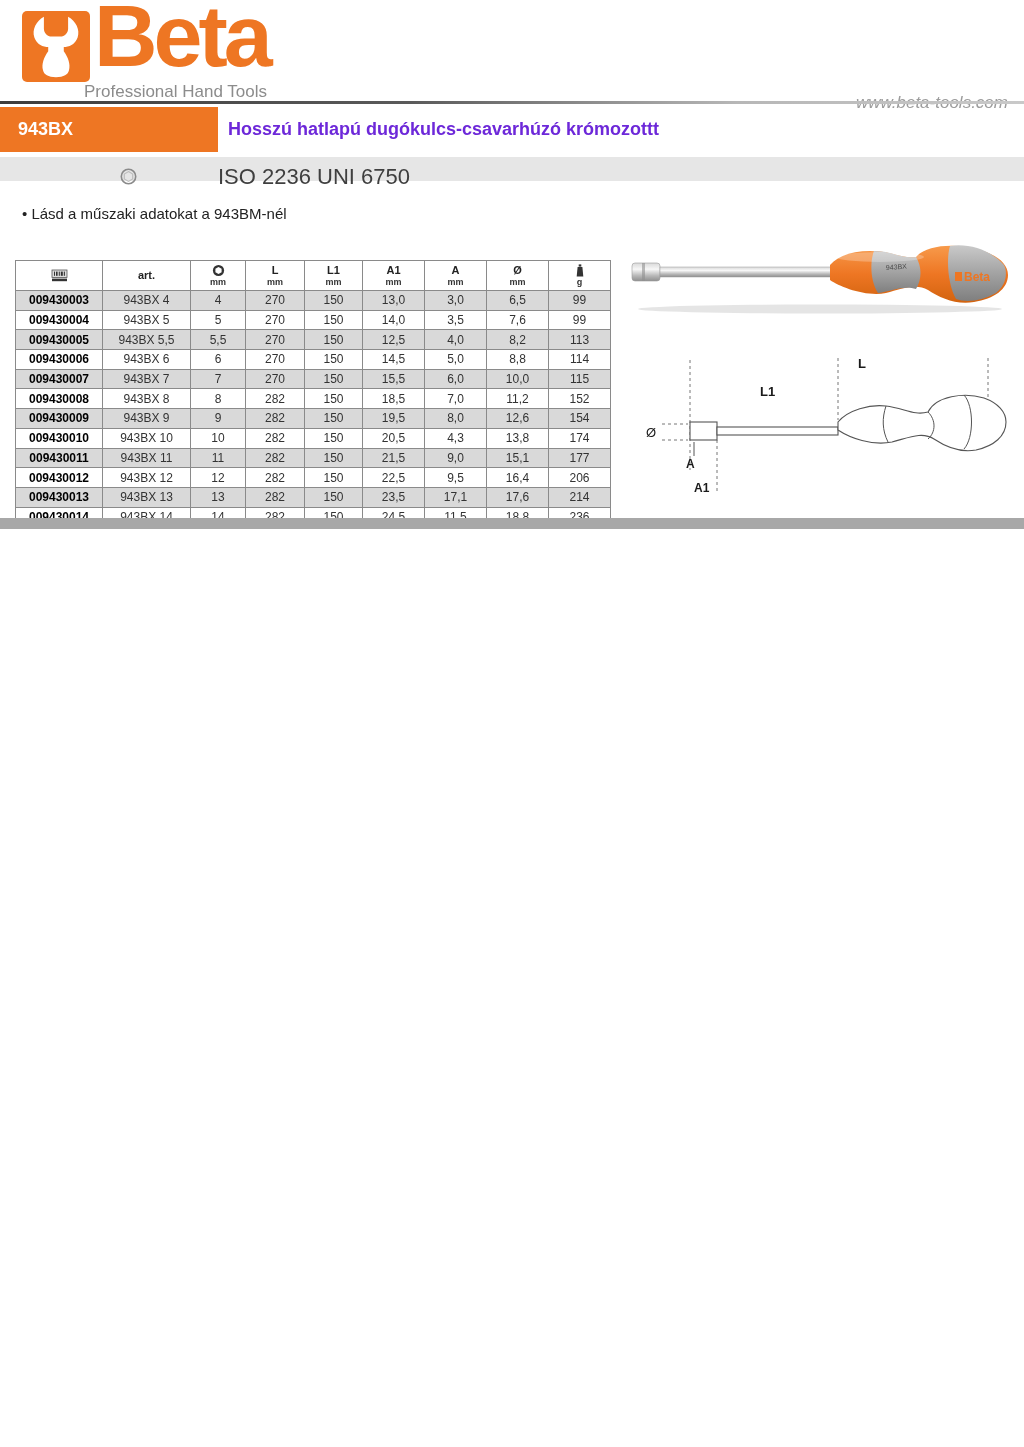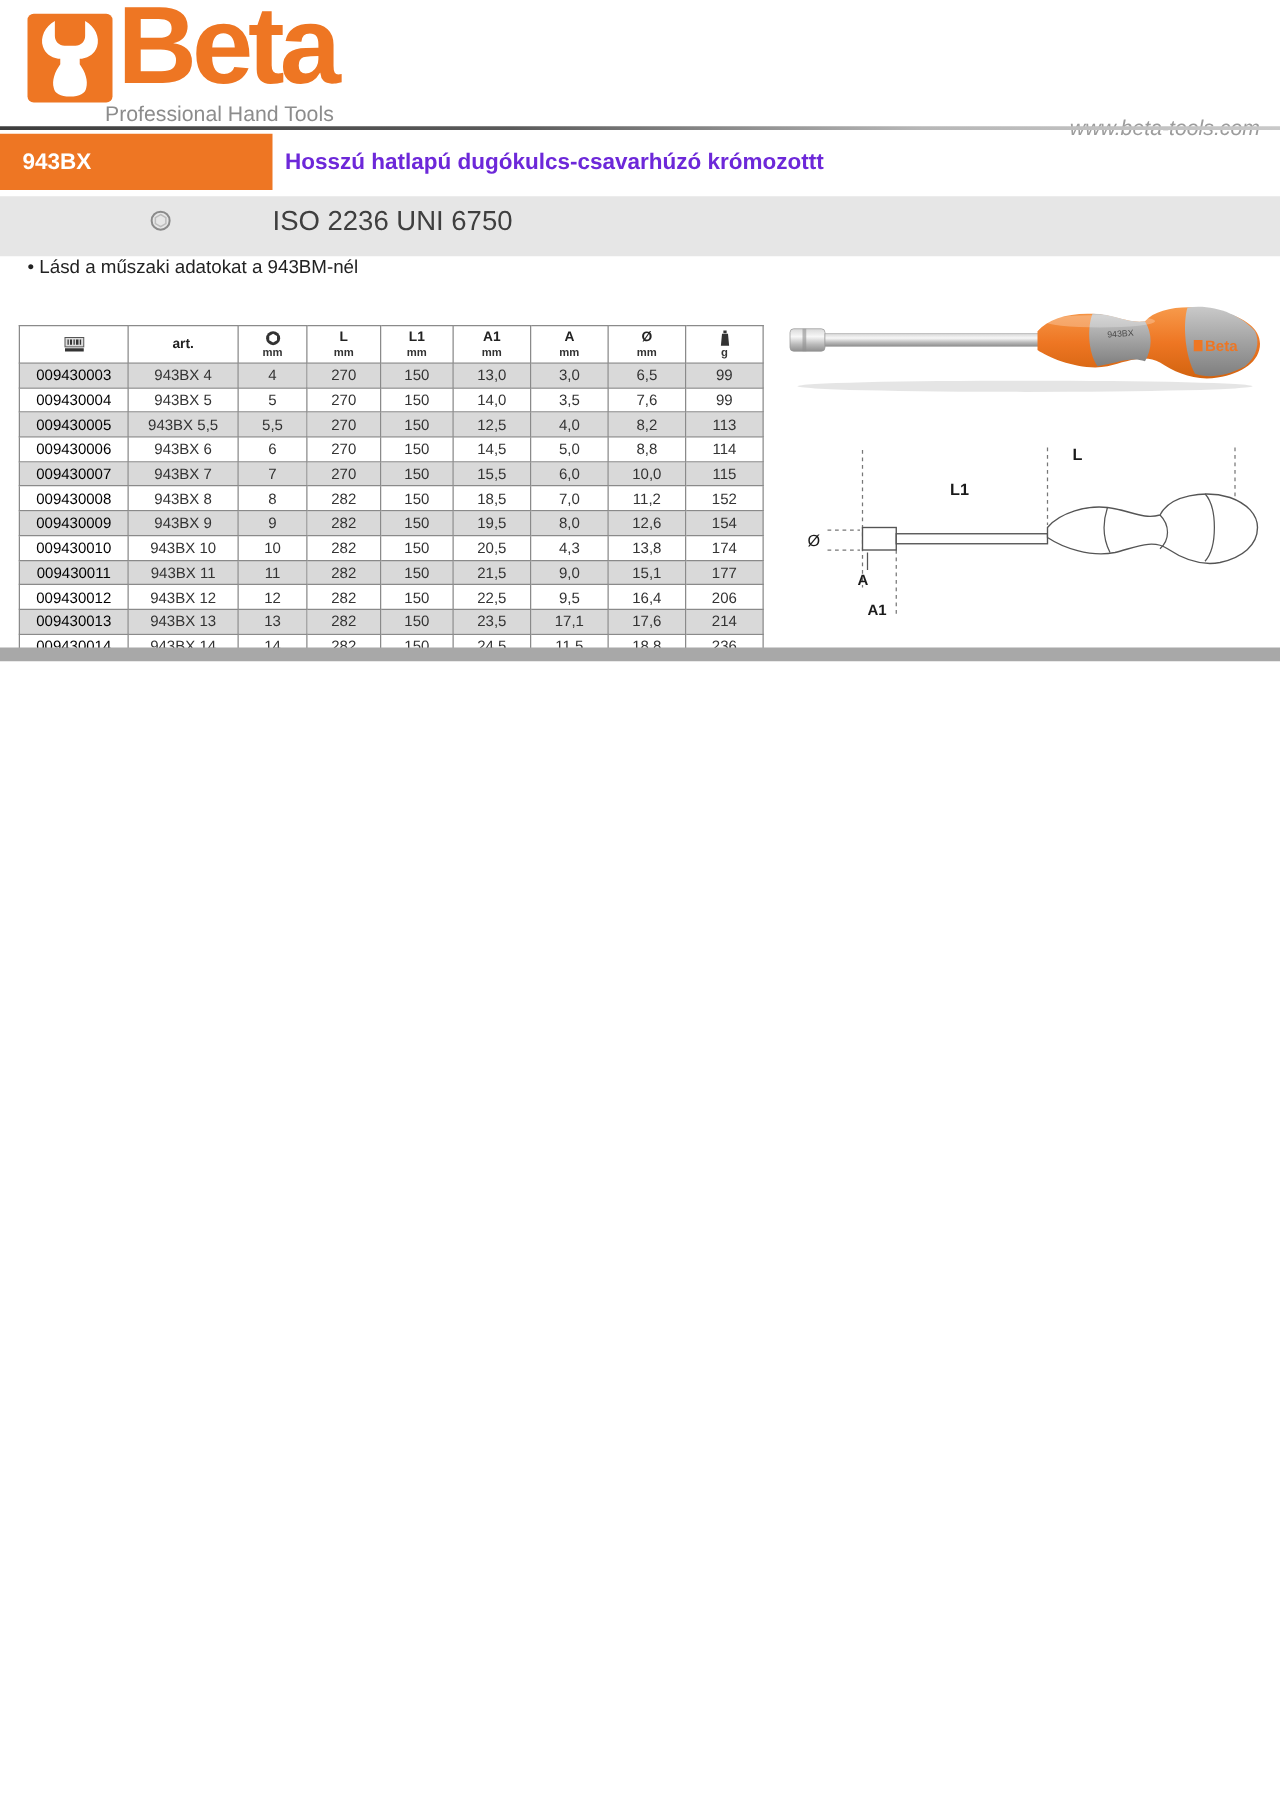--- a/index.html
+++ b/index.html
@@ -14,33 +14,33 @@
   .logo-tagline{position:absolute;left:84px;top:82px;font-size:17px;color:#8c8c8c;}
   .website{position:absolute;right:16px;top:93px;font-size:17px;color:#9c9c9c;font-style:italic;}
 
   
   .top-rule{position:absolute;left:0;top:101px;width:1024px;height:3px;
             background:linear-gradient(90deg,#3d3d3d 0%,#5a5a5a 40%,#b7b7b7 72%,#c9c9c9 100%);}
   .code-box{position:absolute;left:0;top:107px;width:218px;height:45px;background:#ee7623;}
   .code-box span{display:inline-block;padding-left:18px;line-height:45px;font-size:18px;font-weight:bold;color:#fff;}
   .title-text{position:absolute;left:228px;top:107px;height:45px;line-height:45px;
               font-size:18px;font-weight:bold;color:#6d28d9;white-space:nowrap;}
-  .standards-bar{position:absolute;left:0;top:157px;width:1024px;height:48px;background:#e6e6e6;}
+  .standards-bar{position:absolute;left:0;top:157px;width:1024px;height:24px;background:#e6e6e6;}
   .standards-icon{position:absolute;left:120px;top:11px;width:17px;height:17px;}
   .standards-text{position:absolute;left:218px;top:0;line-height:39px;font-size:22px;color:#3f3f3f;}
   .note{position:absolute;left:22px;top:205px;font-size:15px;color:#222;}
 
   
   .spec-table{position:absolute;left:15px;top:260px;border-collapse:collapse;table-layout:fixed;width:595px;
               font-size:12px;color:#333;}
   .spec-table th,.spec-table td{border:1px solid #8a8a8a;padding:0;text-align:center;overflow:hidden;}
   .spec-table thead tr{height:30px;}
   .spec-table tbody tr{height:19.7px;}
   .spec-table tbody tr.stripe{background:#d9d9d9;}
-  .spec-table td.code{font-weight:normal;color:#000;}
+  .spec-table td.code{font-weight:bold;color:#000;}
   .h-label{font-size:11px;font-weight:bold;color:#222;line-height:13px;}
   .h-unit{font-size:9px;color:#333;line-height:10px;}
   .h-icon{height:13px;line-height:13px;}
   .h-icon svg{vertical-align:middle;}
 
   
   .product-photo{position:absolute;left:630px;top:241px;}
   .tech-drawing{position:absolute;left:628px;top:344px;}
 
   .divider{position:absolute;left:0;top:518px;width:1024px;height:11px;background:#a8a8a8;}

